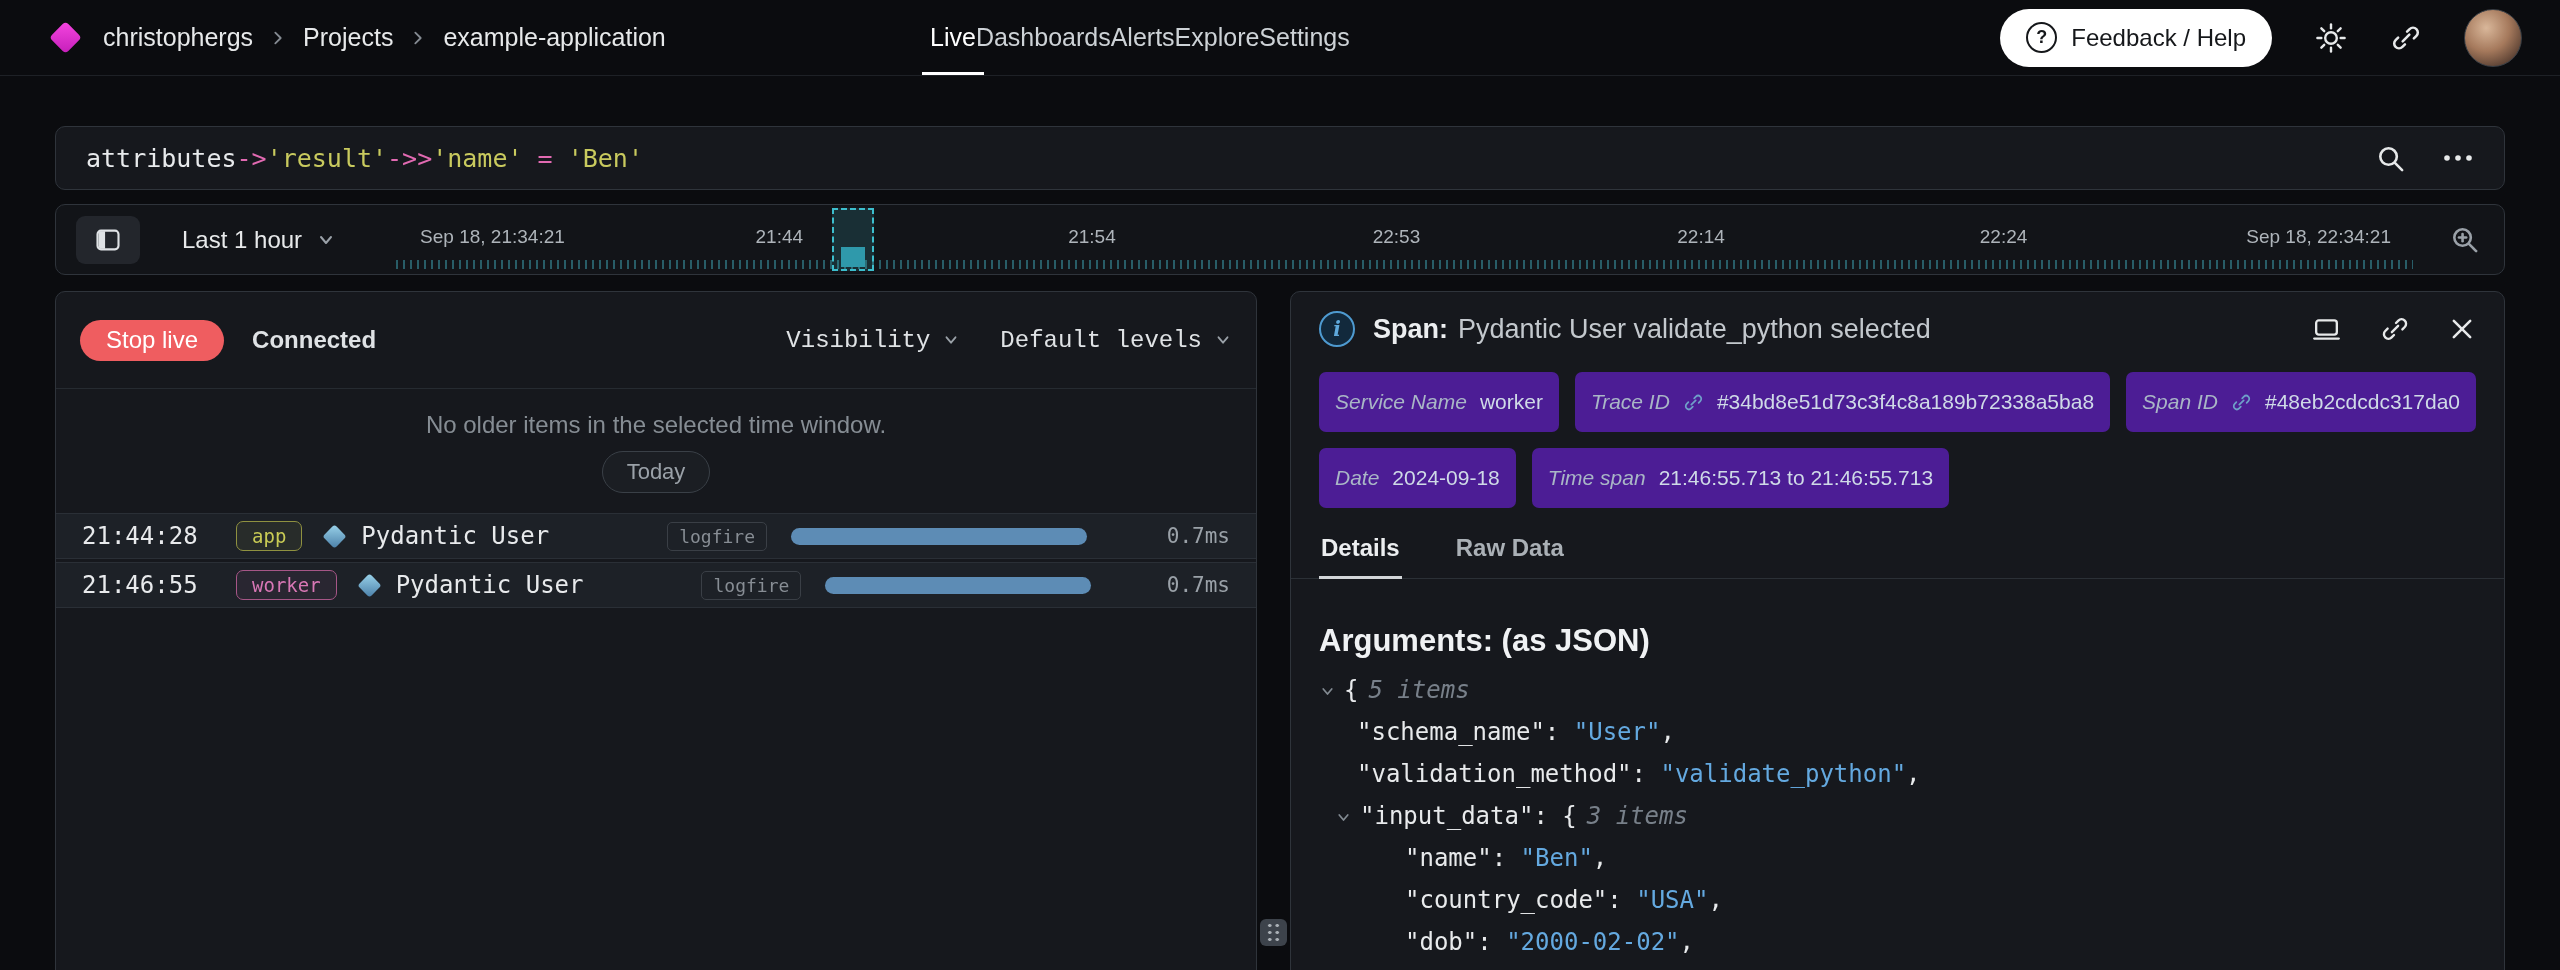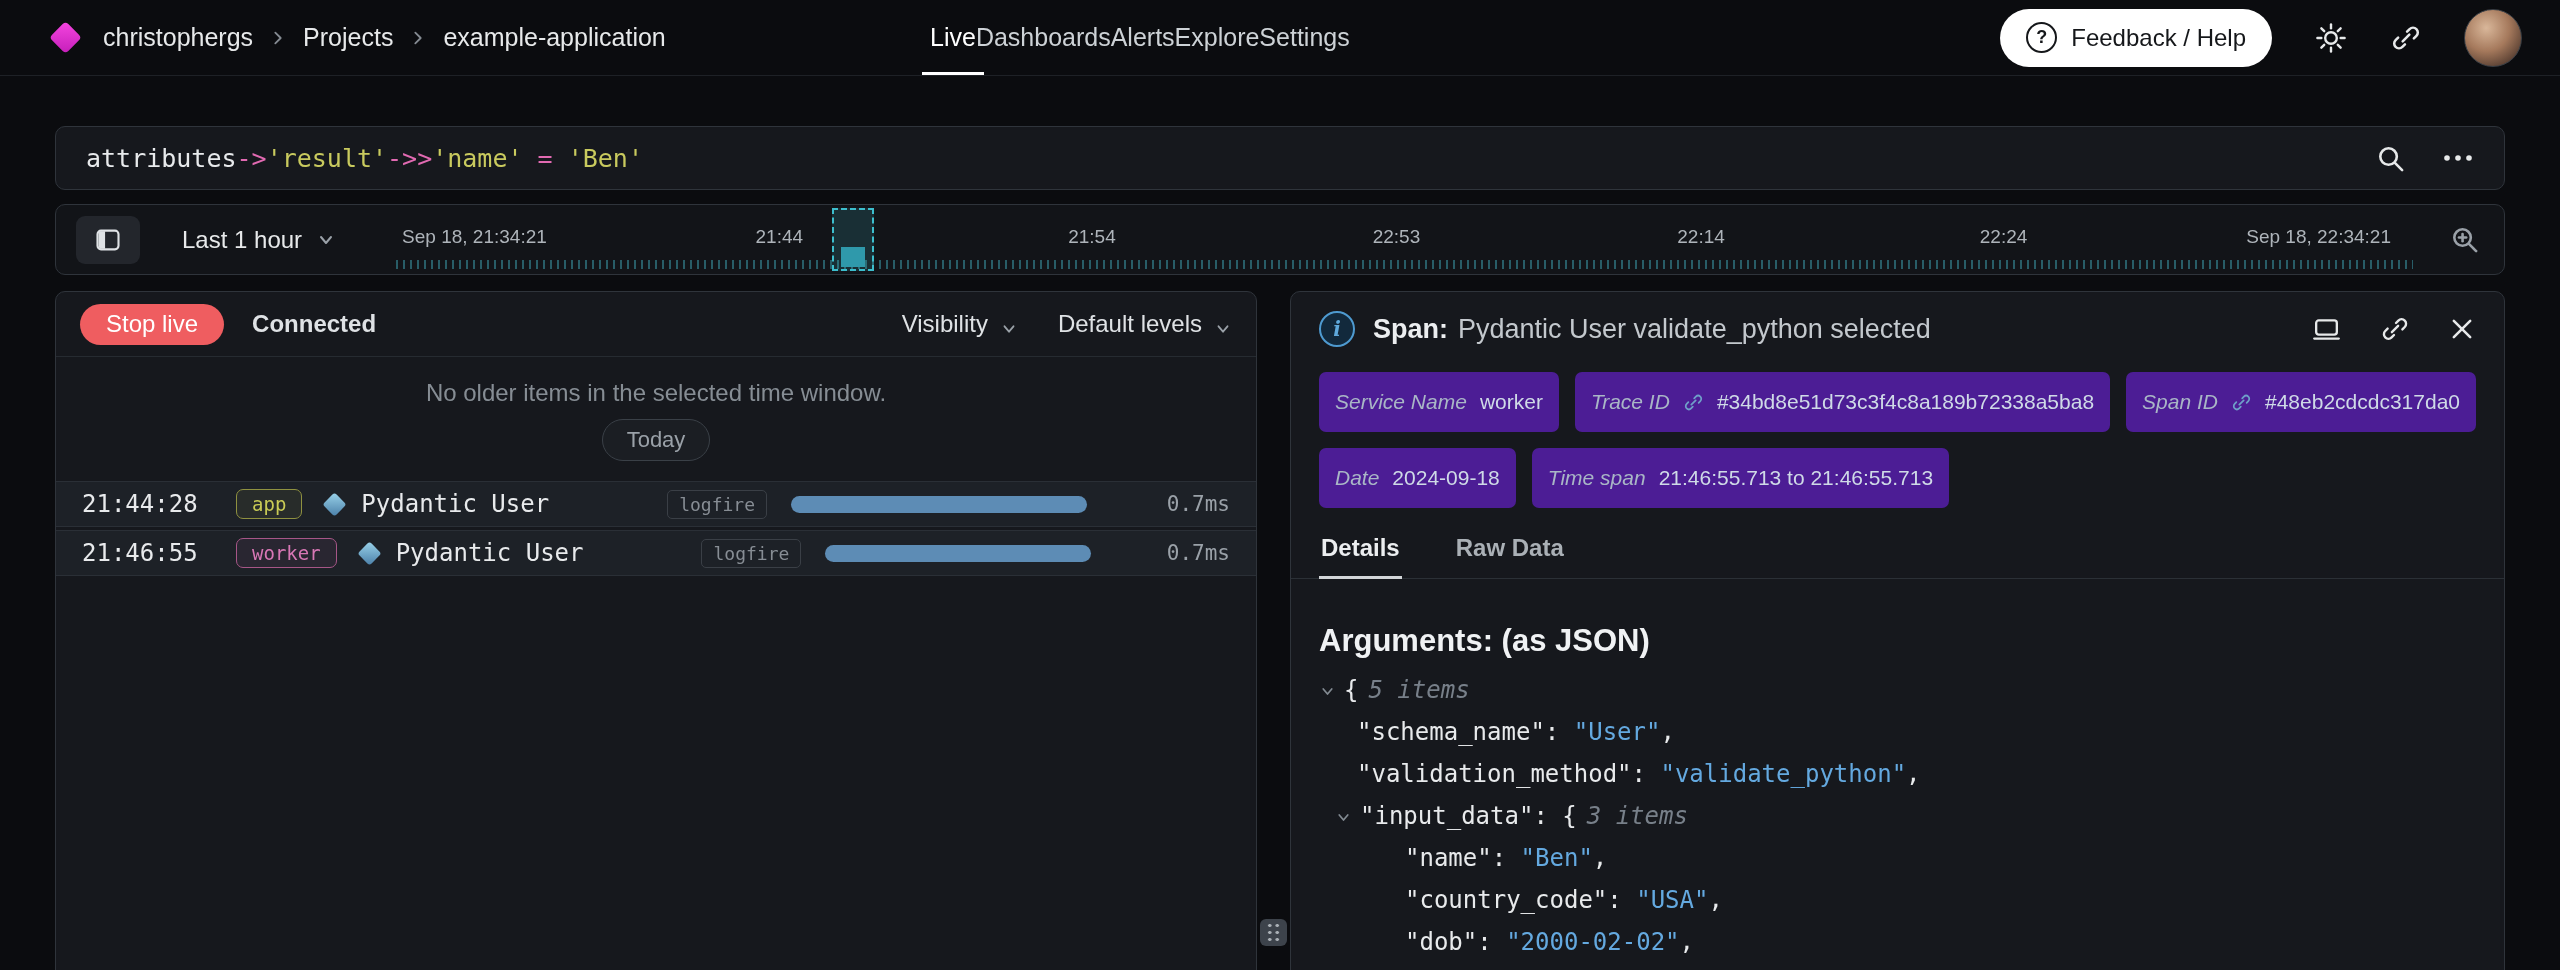--- a/index.html
+++ b/index.html
@@ -38,46 +38,46 @@
   
   .timebar{position:absolute;left:55px;right:55px;top:204px;height:69px;background:#121418;
            border:1px solid #2f343b;border-radius:10px;display:flex;align-items:center;}
   .tl-toggle{margin-left:20px;width:64px;height:48px;border-radius:9px;background:#23262c;border:none;
              color:#dfe2e5;display:flex;align-items:center;justify-content:center;cursor:pointer;flex:0 0 auto;}
   .tl-range{display:flex;align-items:center;gap:14px;margin-left:42px;font-size:24px;color:#e7e9ea;
             cursor:pointer;flex:0 0 auto;}
   .tl-range .chev{color:#9aa1a8;display:flex;}
   .tl-region{flex:1;position:relative;height:100%;margin:0 24px 0 60px;cursor:crosshair;}
   .tl-tick{position:absolute;top:46%;transform:translate(-50%,-50%);font-size:19px;color:#aeb4ba;white-space:nowrap;}
-  .tl-tick.first{left:6px;transform:translate(0,-50%);}
+  .tl-tick.first{left:24px;transform:translate(0,-50%);}
   .tl-tick.last{left:auto;right:22px;transform:translate(0,-50%);}
   .tl-axis{position:absolute;left:0;right:0;bottom:5px;height:9px;
            background:repeating-linear-gradient(90deg,#2c6a75 0 2px,transparent 2px 7px);opacity:.85;}
   .tl-selection{position:absolute;top:3px;bottom:3px;left:21.6%;width:2.1%;
                 border:2px dashed #3dbecd;background:rgba(61,190,205,0.16);box-sizing:border-box;cursor:ew-resize;}
   .tl-selection .sel-bar{position:absolute;left:18%;right:18%;bottom:2px;height:20px;background:#2f99ab;}
   .tl-zoom{margin:0 18px 0 6px;background:none;border:none;color:#9aa1a8;cursor:pointer;flex:0 0 auto;}
 
   
   .panels{position:absolute;left:55px;top:291px;width:2450px;height:720px;}
   .panel{position:absolute;top:0;background:#16181d;border:1px solid #2f343b;border-radius:10px;box-sizing:border-box;}
   .left-panel{left:0;width:1202px;height:720px;}
   .right-panel{left:1235px;width:1215px;height:720px;}
   .resize-handle{position:absolute;left:1205px;top:628px;width:27px;height:27px;border-radius:6px;
                  background:#3d434b;display:flex;align-items:center;justify-content:center;cursor:col-resize;z-index:4;}
   .resize-handle .dots{width:15px;height:21px;
       background-image:radial-gradient(#aab0b6 1.7px,transparent 1.8px);background-size:7.5px 7px;}
 
   
-  .lp-header{height:64px;display:flex;align-items:center;padding:0 24px;border-bottom:1px solid #262b31;}
+  .lp-header{height:64px;display:flex;align-items:center;padding:16px 24px;border-bottom:1px solid #262b31;}
   .stop-live{background:#ef5d60;color:#fff;border:none;border-radius:21px;height:41px;padding:0 26px;
              font-size:24px;font-family:inherit;cursor:pointer;}
   .lp-status{margin-left:28px;font-size:24px;color:#dfe2e5;font-weight:bold;}
   .lp-header .spacer{flex:1;}
-  .lp-select{display:flex;align-items:flex-end;gap:12px;font-size:24px;color:#dfe2e5;cursor:pointer;margin-left:40px;}
+  .lp-select{display:flex;align-items:center;gap:12px;font-size:24px;color:#dfe2e5;cursor:pointer;margin-left:40px;font-family:Liberation Mono, monospace;}
   .lp-select .chev{color:#9aa1a8;display:flex;}
   .lp-empty{margin-top:22px;text-align:center;font-size:24px;color:#868d94;}
   .today-btn{display:block;margin:12px auto 0;width:max-content;padding:7px 24px;border:1px solid #3a4047;
              border-radius:22px;color:#9aa1a8;font-size:22px;background:#1b1e23;cursor:pointer;font-family:inherit;}
   .log-rows{margin-top:20px;}
   .log-row{height:44px;display:flex;align-items:center;padding:0 26px;background:#1d2127;
            border-top:1px solid #2a2f36;border-bottom:1px solid #2a2f36;margin-bottom:3px;cursor:pointer;}
   .lr-time{font-family:"DejaVu Sans Mono",monospace;font-size:24px;color:#e8eaec;width:132px;flex:0 0 auto;}
   .lr-tag{font-family:"DejaVu Sans Mono",monospace;font-size:19px;border-radius:7px;padding:3px 15px;
           margin-left:22px;flex:0 0 auto;}

